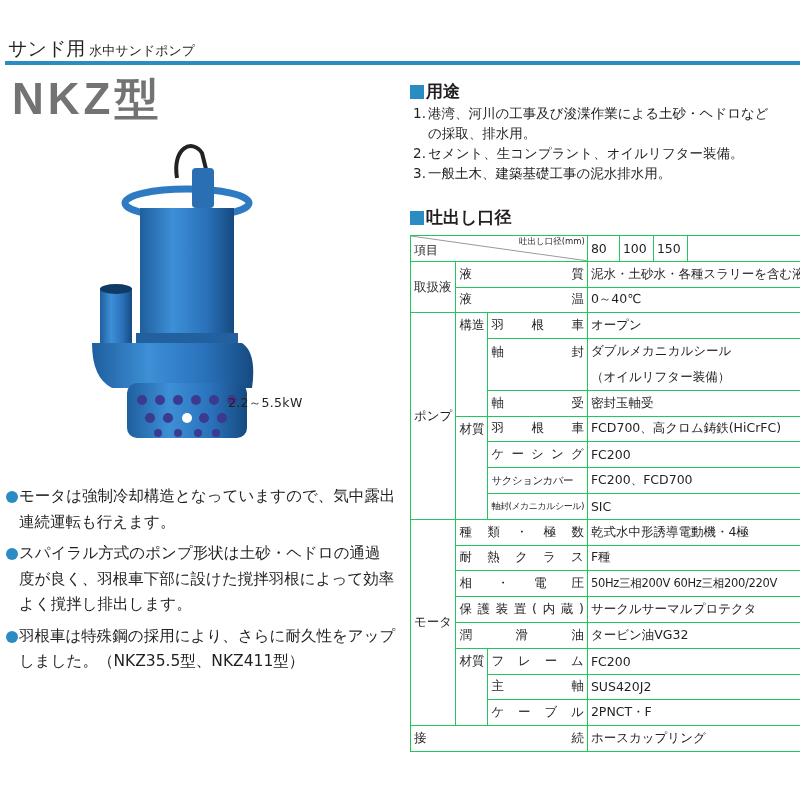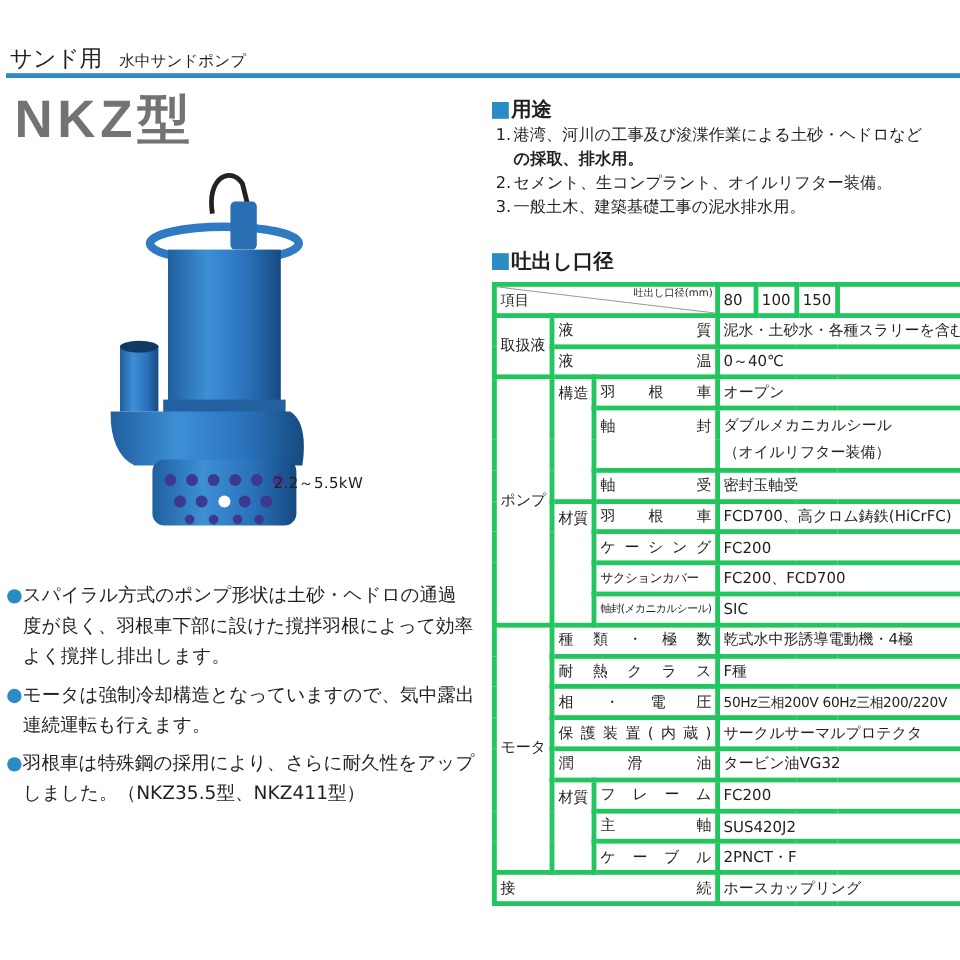--- a/index.html
+++ b/index.html
@@ -1,45 +1,45 @@
 <!DOCTYPE html>
 <html><head>
 <meta charset="utf-8">
 <style>
   * { box-sizing: border-box; margin: 0; padding: 0; }
   html, body { width: 800px; height: 800px; background: #ffffff; overflow: hidden; }
   body { position: relative; font-family: "DejaVu Sans", sans-serif; color: #231f20; }
 
   .category { position: absolute; left: 8px; top: 36px; display: flex; align-items: baseline; }
   .category .main { font-size: 19px; font-weight: normal; letter-spacing: 0px; }
-  .category .sub { font-size: 13px; margin-left: 14px; }
+  .category .sub { font-size: 13px; margin-left: 4px; }
   .rule { position: absolute; left: 5px; top: 61px; width: 795px; height: 4px; background: #2b8cc4; }
 
   .model { position: absolute; left: 12px; top: 70px; font-family: "Liberation Sans", sans-serif; font-weight: bold; font-size: 44px; letter-spacing: 4px; color: #737373; }
 
   .product-image { position: absolute; left: 92px; top: 138px; width: 170px; height: 305px; }
   .power-label { position: absolute; left: 228px; top: 395px; font-size: 12.5px; letter-spacing: 0.3px; }
 
   .features { position: absolute; left: 6px; top: 484px; width: 390px; }
   .feature { display: flex; font-size: 15.5px; line-height: 25.5px; margin-bottom: 6px; }
   .feature .dot { flex: 0 0 12px; width: 12px; height: 12px; border-radius: 50%; background: #2b8cc4; margin-top: 7px; margin-right: 1px; }
   .feature .txt { flex: 1; }
 
   .section-h { position: absolute; left: 410px; display: flex; align-items: center; font-size: 17px; font-weight: bold; }
   .section-h .sq { width: 14px; height: 14px; background: #2b8cc4; margin-right: 2px; }
   .usage-h { top: 80px; }
   .spec-h { top: 206px; }
 
   .usage-list { position: absolute; left: 412px; top: 103px; font-size: 13.5px; line-height: 20px; }
   .usage-list .item { display: flex; }
   .usage-list .num { width: 16px; text-align: right; padding-right: 2px; }
-  .usage-list .cont { padding-left: 16px; font-weight: bold; }
+  .usage-list .cont { padding-left: 16px; }
 
   table.spec { position: absolute; left: 410px; top: 235px; width: 380px; border-collapse: collapse; font-size: 12.5px; color: #231f20; }
-  table.spec td { border: 4px solid #22c55e; padding: 0 3px; height: 25.8px; white-space: nowrap; vertical-align: middle; }
+  table.spec td { border: 1px solid #22c55e; padding: 0 3px; height: 25.8px; white-space: nowrap; vertical-align: middle; }
   .jus { display: flex; justify-content: space-between; }
   .hdr { position: relative; height: 26px; }
   .diag { position: absolute; left: 0; top: 0; width: 100%; height: 100%; }
   .hdr .h1 { position: absolute; left: 3px; bottom: 2px; font-size: 12px; }
   .hdr .h2 { position: absolute; right: 2px; top: 0px; font-size: 8.5px; }
   .tiny { font-size: 9px; letter-spacing: -0.5px; }
   .kana { font-size: 12.5px; }
 </style>
 </head>
 <body>
@@ -85,25 +85,25 @@
       <circle cx="106" cy="295" r="4"></circle>
       <circle cx="124" cy="295" r="4"></circle>
   </g>
   <circle cx="95" cy="280" r="5" fill="#fff"></circle>
 </svg>
 <div class="power-label">2.2～5.5kW</div>
 
 <div class="features">
   <div class="feature">
     <span class="dot"></span>
-    <span class="txt">スパイラル方式のポンプ形状は土砂・ヘドロの通過度が良く、羽根車下部に設けた撹拌羽根によって効率よく撹拌し排出します。</span>
+    <span class="txt">モータは強制冷却構造となっていますので、気中露出連続運転も行えます。</span>
   </div>
   <div class="feature">
     <span class="dot"></span>
-    <span class="txt">モータは強制冷却構造となっていますので、気中露出連続運転も行えます。</span>
+    <span class="txt">スパイラル方式のポンプ形状は土砂・ヘドロの通過度が良く、羽根車下部に設けた撹拌羽根によって効率よく撹拌し排出します。</span>
   </div>
   <div class="feature">
     <span class="dot"></span>
     <span class="txt">羽根車は特殊鋼の採用により、さらに耐久性をアップしました。（NKZ35.5型、NKZ411型）</span>
   </div>
 </div>
 
 <div class="section-h usage-h">
   <span class="sq"></span>
   <span>用途</span>

